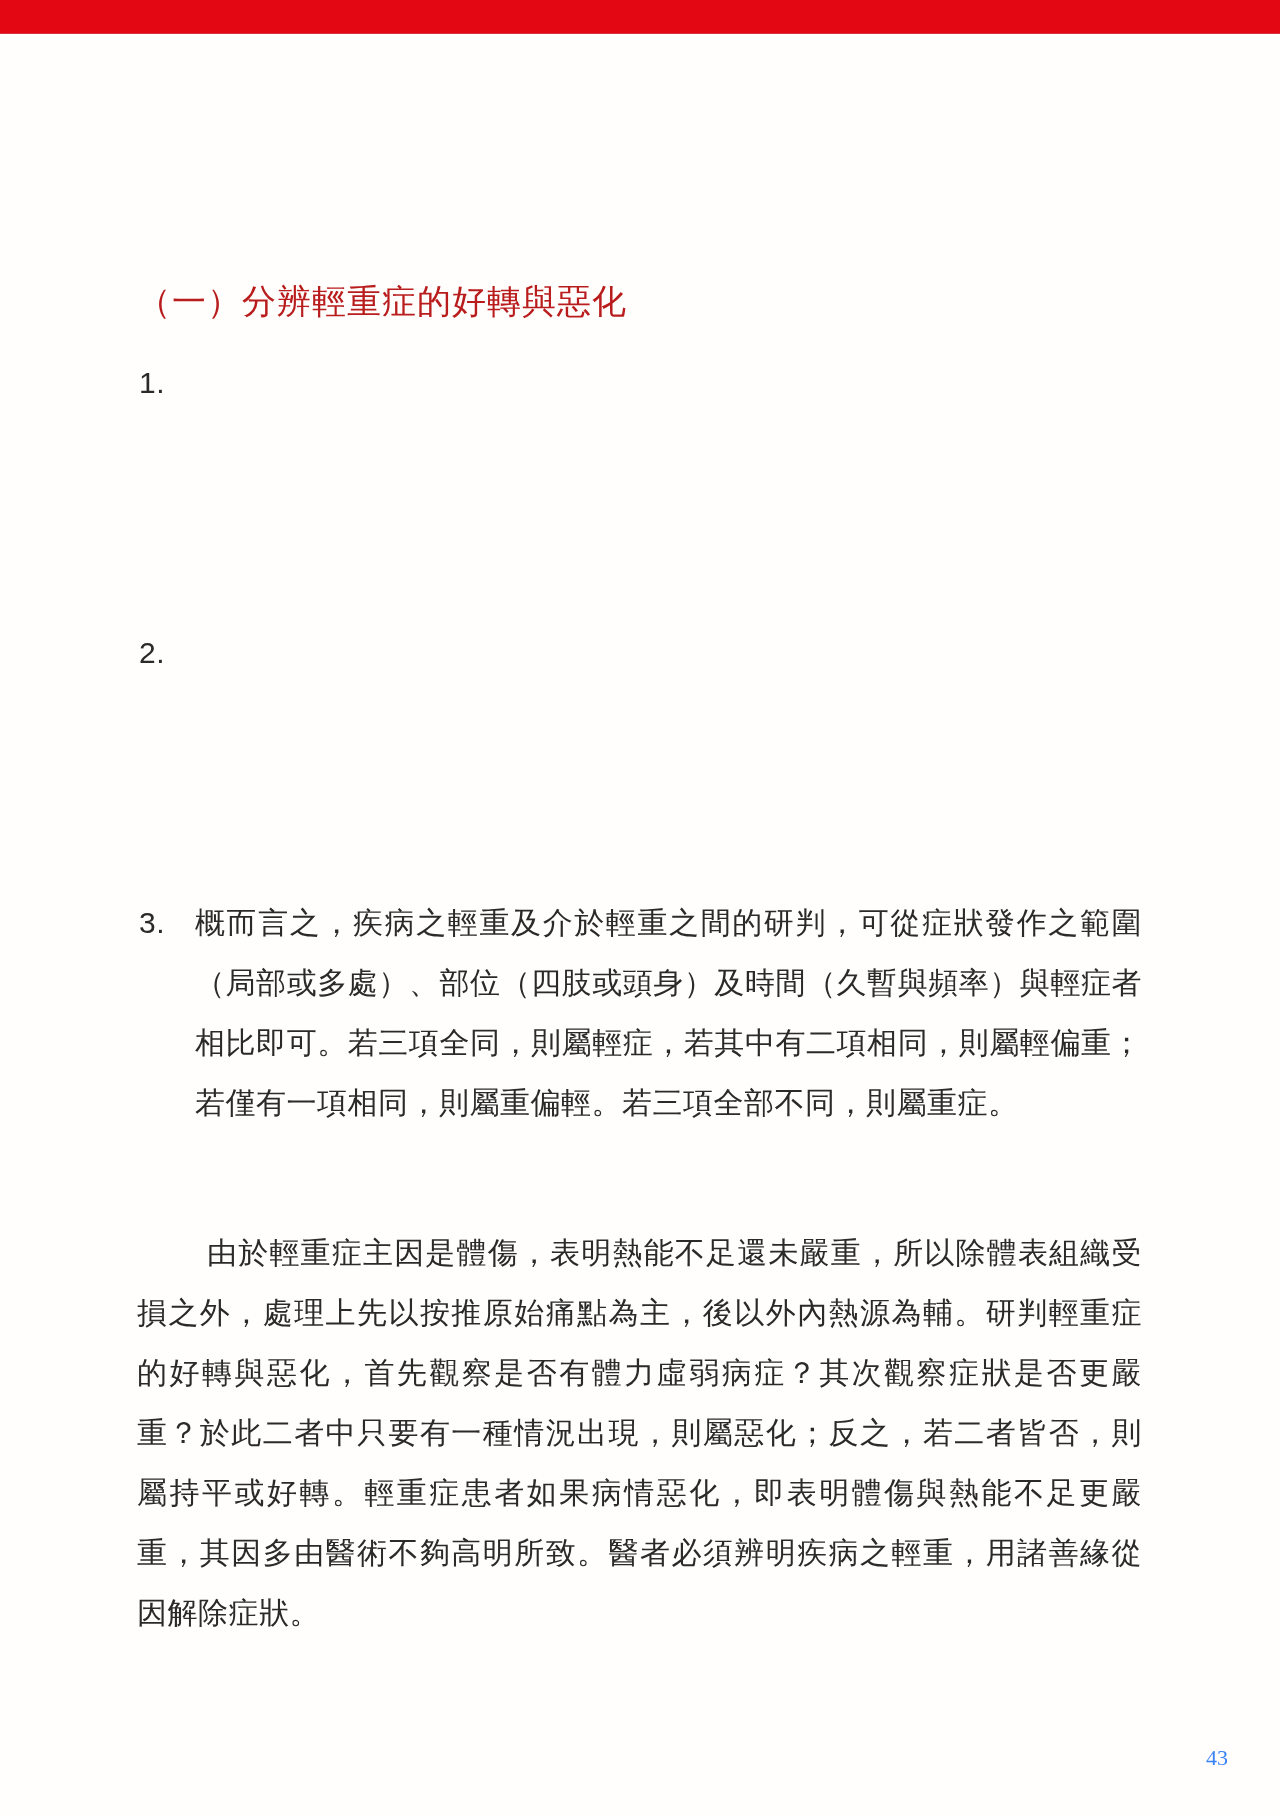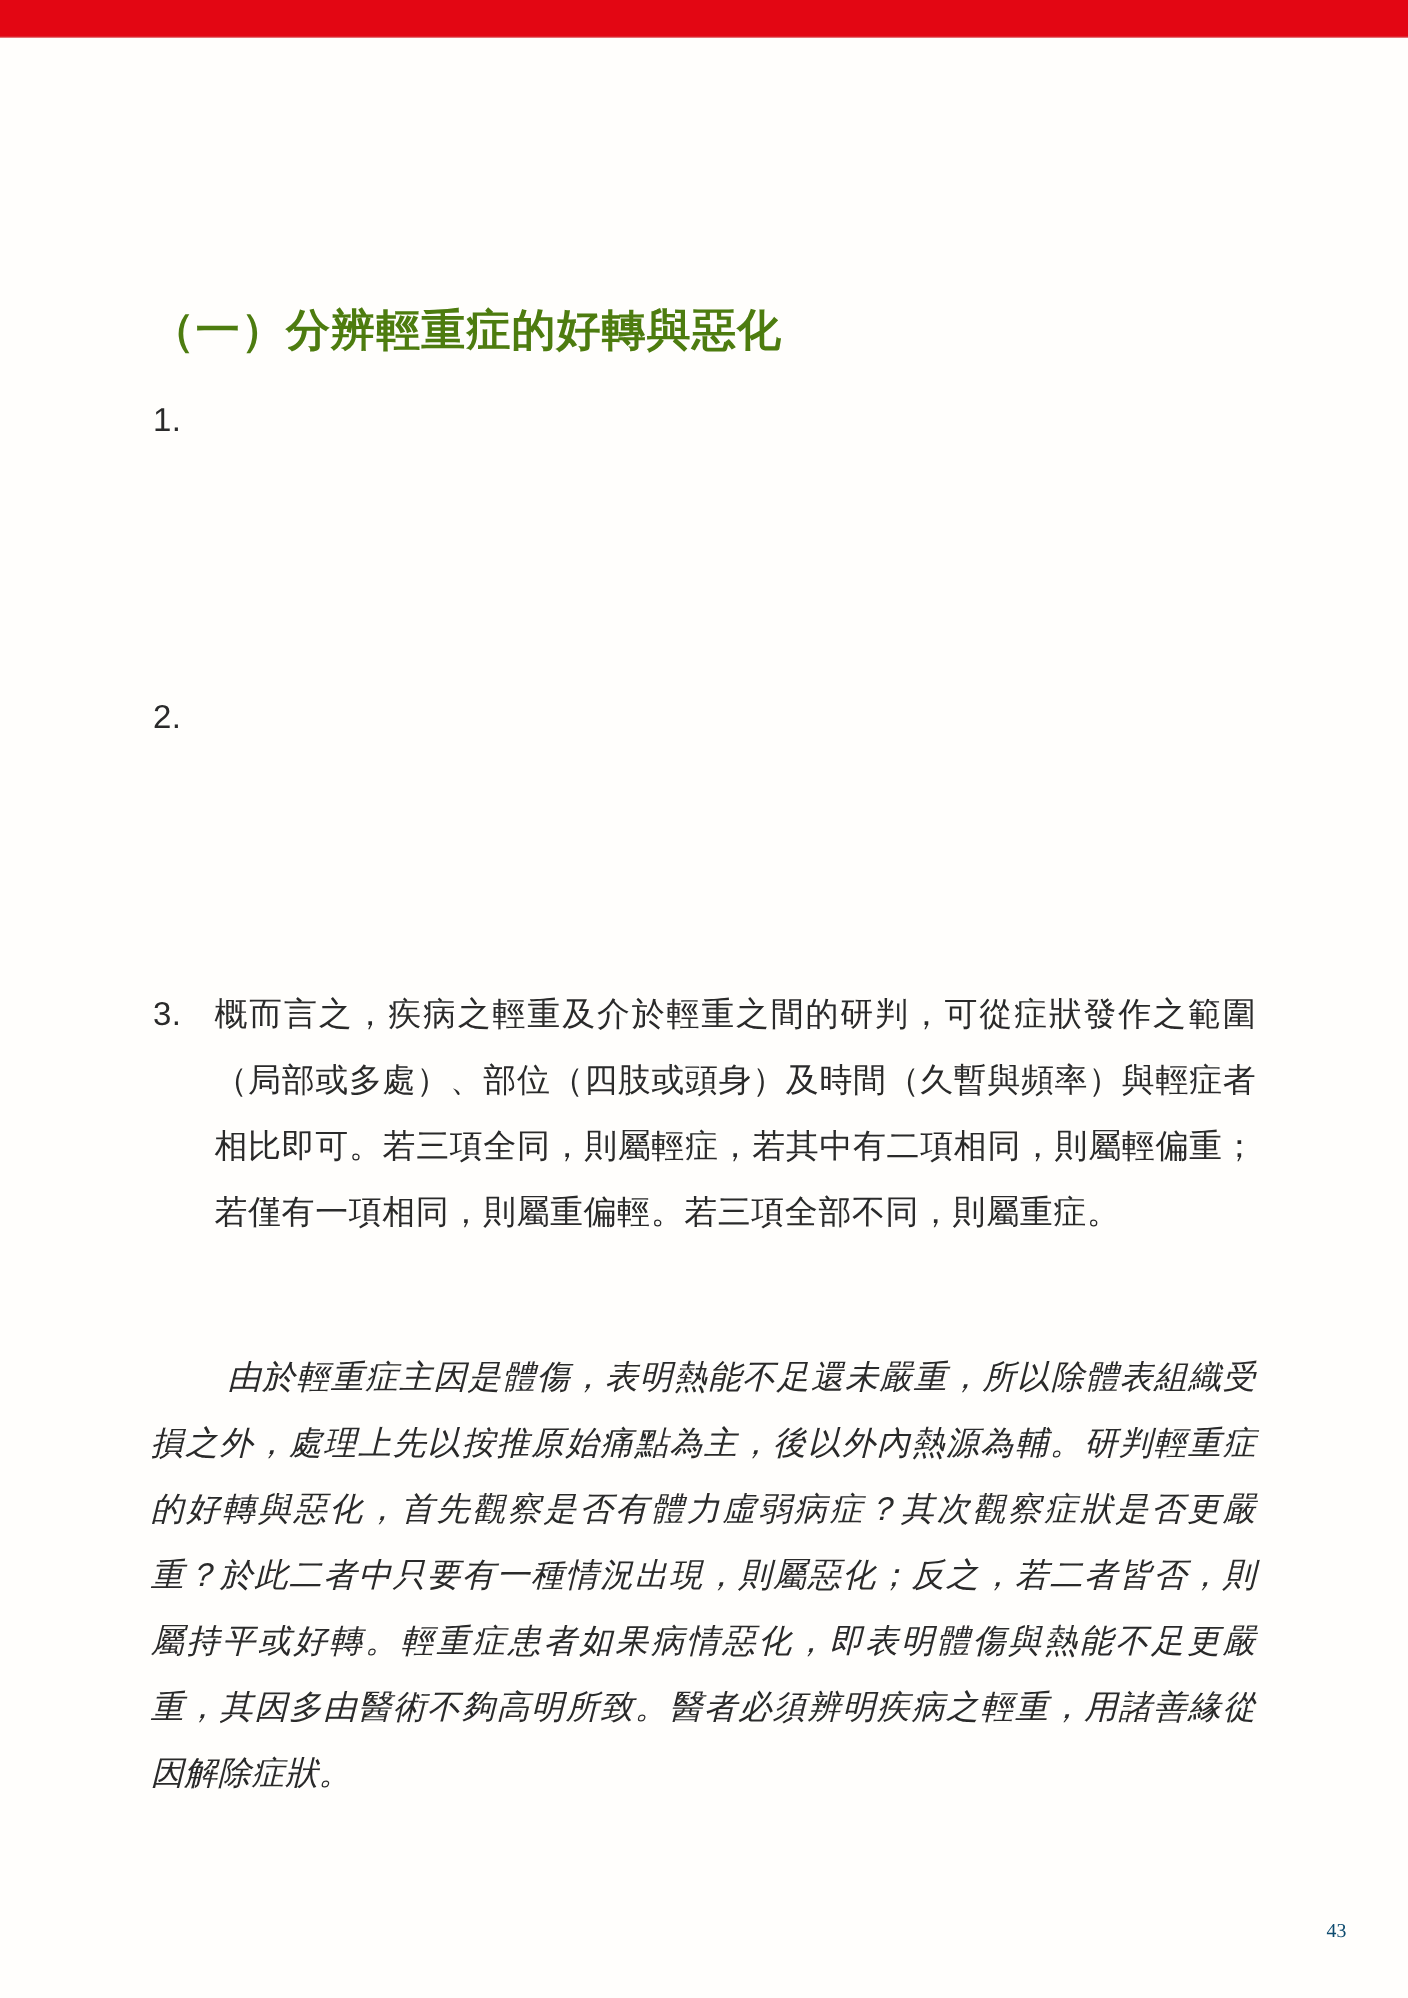--- a/index.html
+++ b/index.html
@@ -21,24 +21,24 @@
     width: 1280px;
     height: 33px;
     background: #e30613;
     border-bottom: 1px solid #d8323a;
   }
   .section-heading {
     position: absolute;
     left: 137px;
     top: 276px;
     font-family: "DejaVu Serif", serif;
-    font-weight: bold;
-    font-size: 40px;
+    font-weight: normal;
+    font-size: 34px;
     line-height: 50px;
-    color: #4d7c0f;
+    color: #b91c1c;
     letter-spacing: 1px;
     white-space: nowrap;
     margin: 0;
   }
   .list {
     position: absolute;
     left: 137px;
     width: 1005px;
     margin: 0;
     padding: 0;
@@ -68,29 +68,28 @@
     left: 137px;
     top: 1223px;
     width: 1005px;
     margin: 0;
     font-size: 30px;
     line-height: 60px;
     text-indent: 70px;
     text-align: justify;
     text-align-last: left;
     letter-spacing: 0.5px;
-    font-style: italic;
   }
   .page-number {
     position: absolute;
     left: 1206px;
     top: 1745px;
     font-family: "Liberation Serif", serif;
-    font-size: 18px;
-    color: #0c4a6e;
+    font-size: 22px;
+    color: #3b82f6;
   }
 </style>
 </head>
 <body>
 
 <div class="top-bar"></div>
 
 <h2 class="section-heading">（一）分辨輕重症的好轉與惡化</h2>
 
 <ol class="list item-1">

